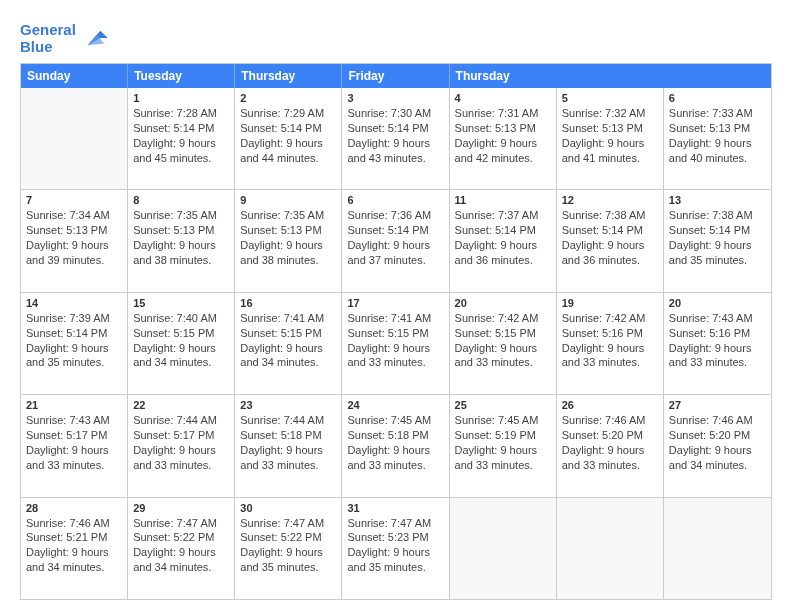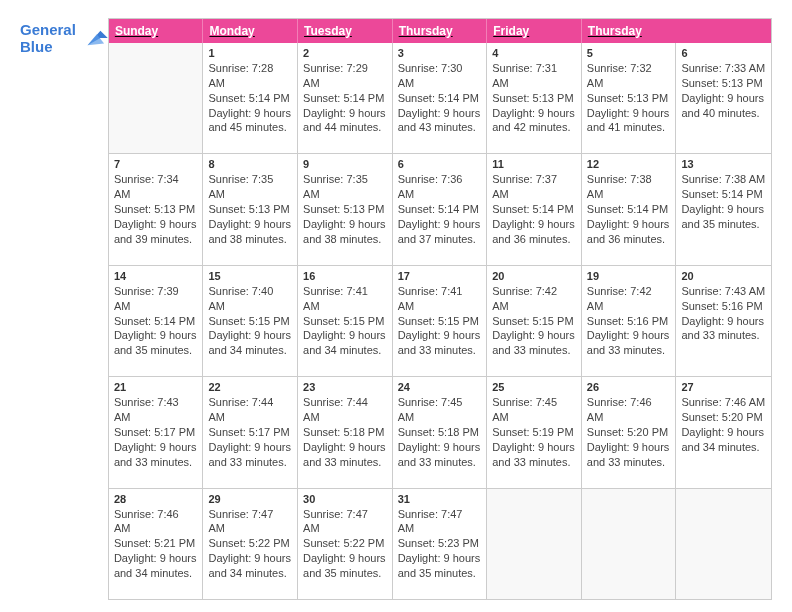--- a/index.html
+++ b/index.html
@@ -8,20 +8,21 @@
       background: #fff;
       width: 792px;
       height: 612px;
       overflow: hidden;
     }
     .page {
       width: 792px;
       height: 612px;
       padding: 18px 20px 12px 20px;
       display: flex;
+      flex-direction: column;
     }
     .header {
       display: flex;
       align-items: flex-start;
       justify-content: space-between;
       margin-bottom: 8px;
     }
     .logo {
       display: flex;
       align-items: center;
@@ -58,22 +59,21 @@
     }
     .calendar {
       flex: 1;
       display: flex;
       flex-direction: column;
       border: 1px solid #ccc;
     }
     .cal-header {
       display: grid;
       grid-template-columns: repeat(7, 1fr);
-      background: #ec4899;
-      text-decoration: underline;
+      background: #3b82f6;
     }
     .cal-header-cell {
       color: #fff;
       font-size: 12px;
       font-weight: bold;
       padding: 5px 6px;
       text-align: left;
       border-right: 1px solid rgba(255,255,255,0.3);
     }
     .cal-header-cell:last-child { border-right: none; }
@@ -134,21 +134,20 @@
     </div>
     <div class="title-block">
       <div class="main-title"></div>
       <div class="subtitle"></div>
     </div>
   </div>
 
   <div class="calendar">
     <div class="cal-header">
     <div class="cal-header-cell">Sunday</div>
-        <div class="cal-header-cell">Monday</div>
         <div class="cal-header-cell">Tuesday</div>
         <div class="cal-header-cell">Thursday</div>
         <div class="cal-header-cell">Friday</div>
         <div class="cal-header-cell">Thursday</div>
       </div>
     <div class="cal-body">
     <div class="cal-row">
           <div class="cal-cell empty"></div>
           <div class="cal-cell">
             <span class="day-num">1</span>

